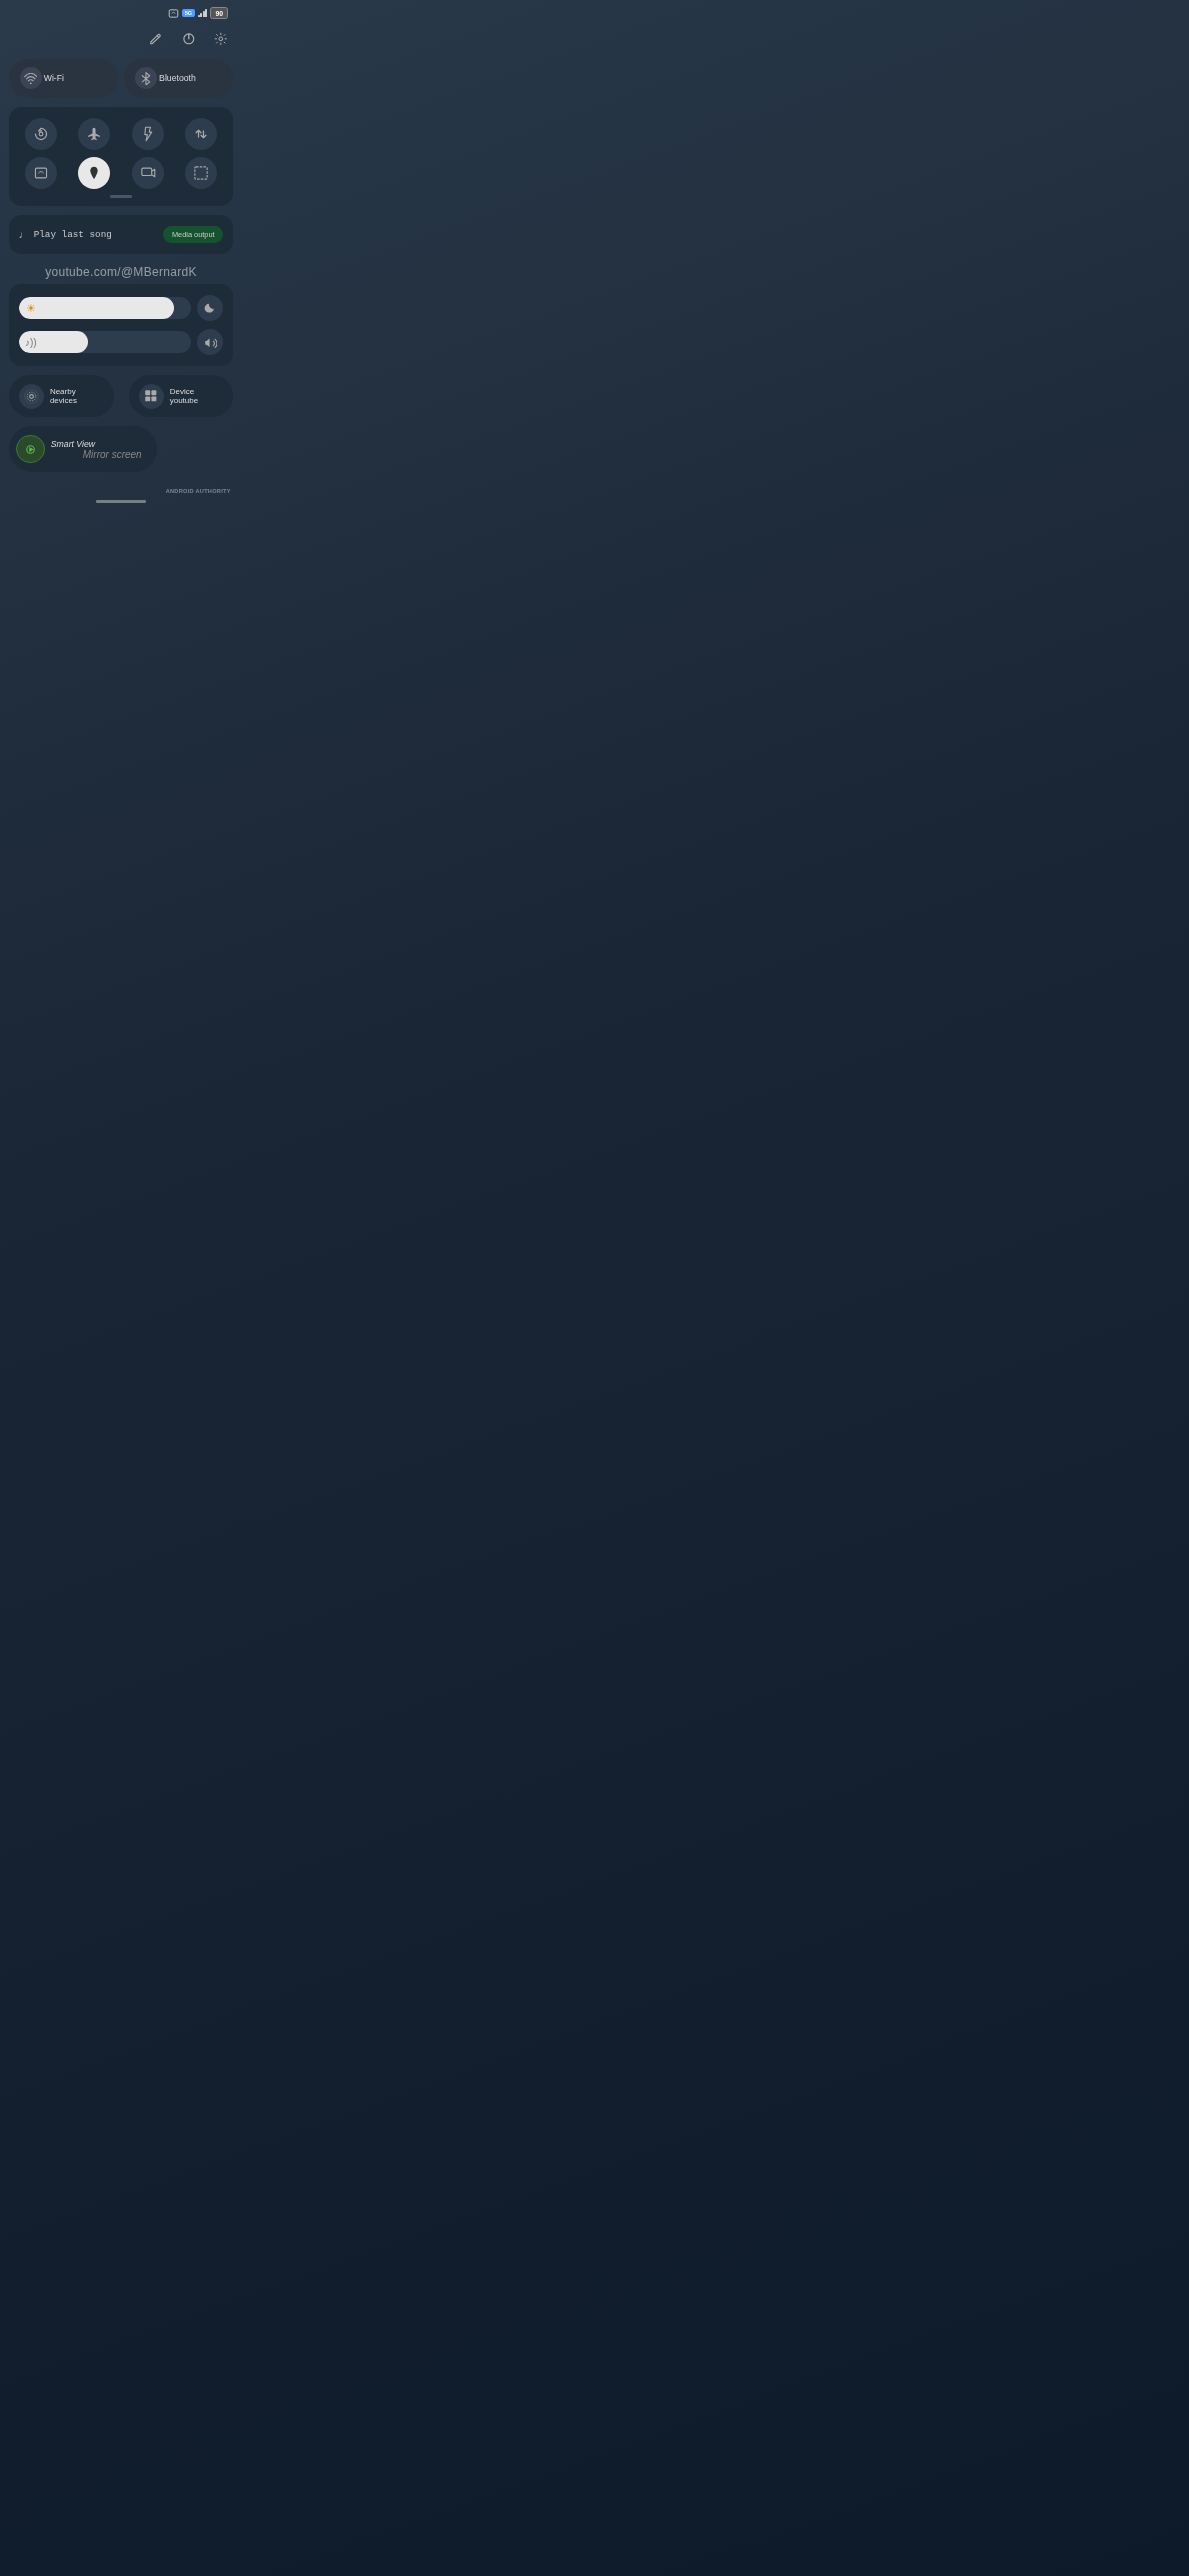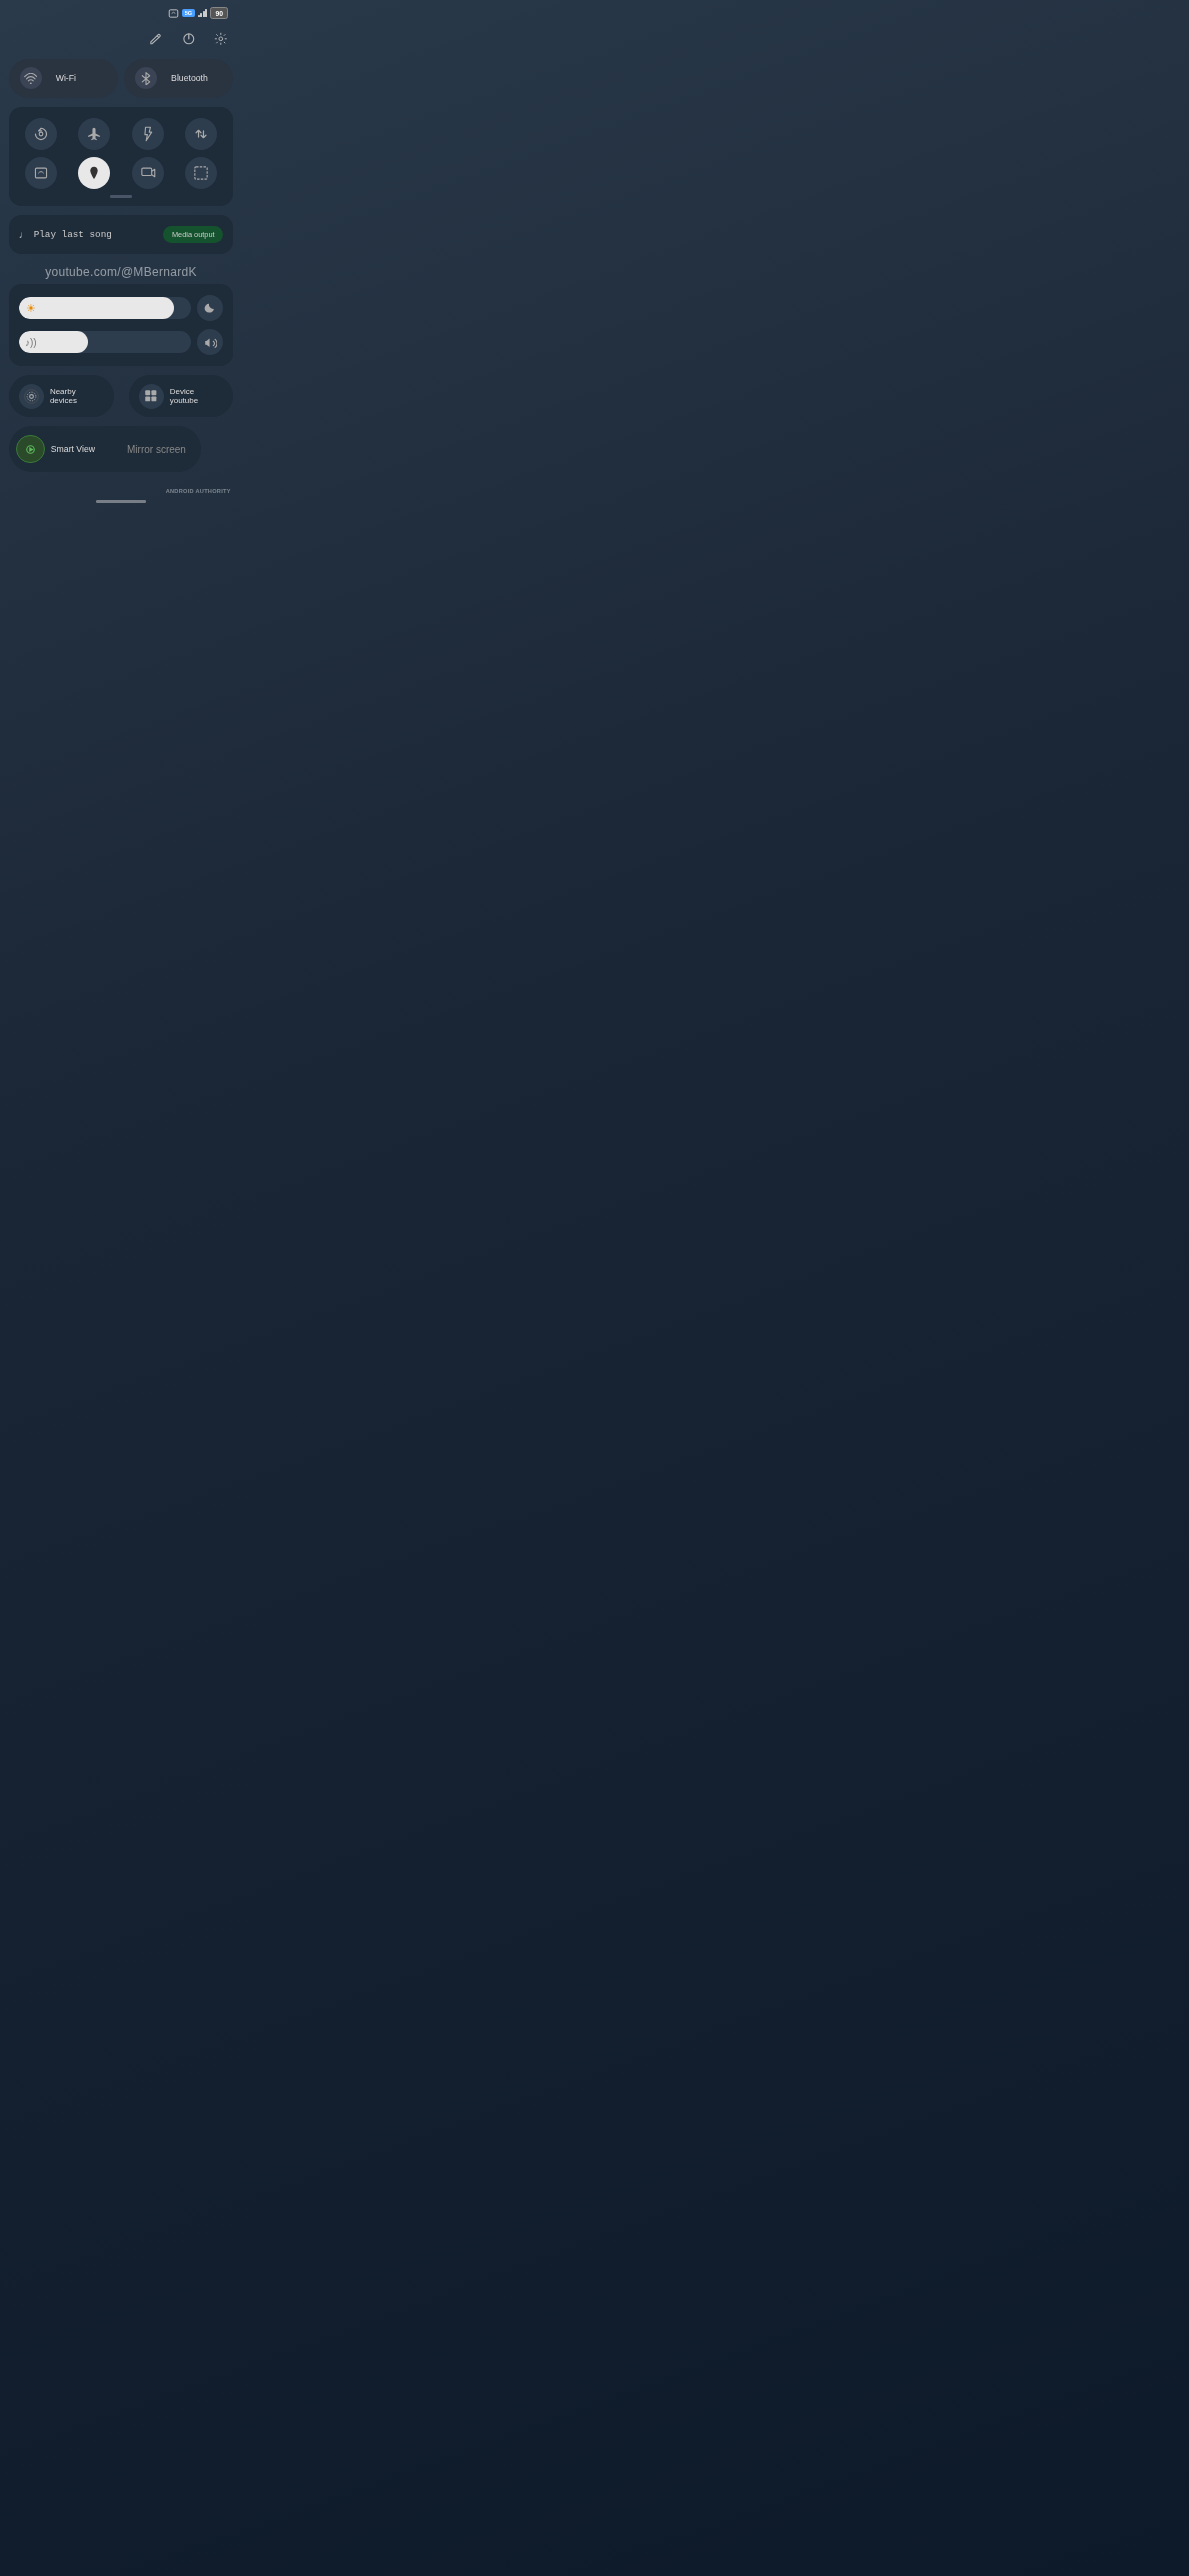--- a/index.html
+++ b/index.html
@@ -100,21 +100,21 @@
       gap: 6.2px;
       margin-bottom: 8.7px;
     }
 
     .toggle-tile {
       flex: 1;
       background: #2a3340;
       border-radius: 31px;
       display: flex;
       align-items: center;
-      gap: 14px;
+      gap: 2px;
       padding: 8.7px 11px;
       cursor: pointer;
     }
 
     .toggle-icon-circle {
       width: 22px;
       height: 22px;
       border-radius: 50%;
       background: #3a4455;
       display: flex;
@@ -309,21 +309,22 @@
       background: #2a4a2a;
       border: 1.2px solid #3a7a3a;
       display: flex;
       align-items: center;
       justify-content: center;
       flex-shrink: 0;
     }
 
     .smart-view-text {
       display: flex;
-      flex-direction: row;
+      flex-direction: column;
+      font-style: italic;
     }
 
     .smart-view-title {
       font-size: 8.7px;
       font-weight: 500;
       color: #ddd;
     }
 
     .smart-view-sub {
       font-size: 10px;

